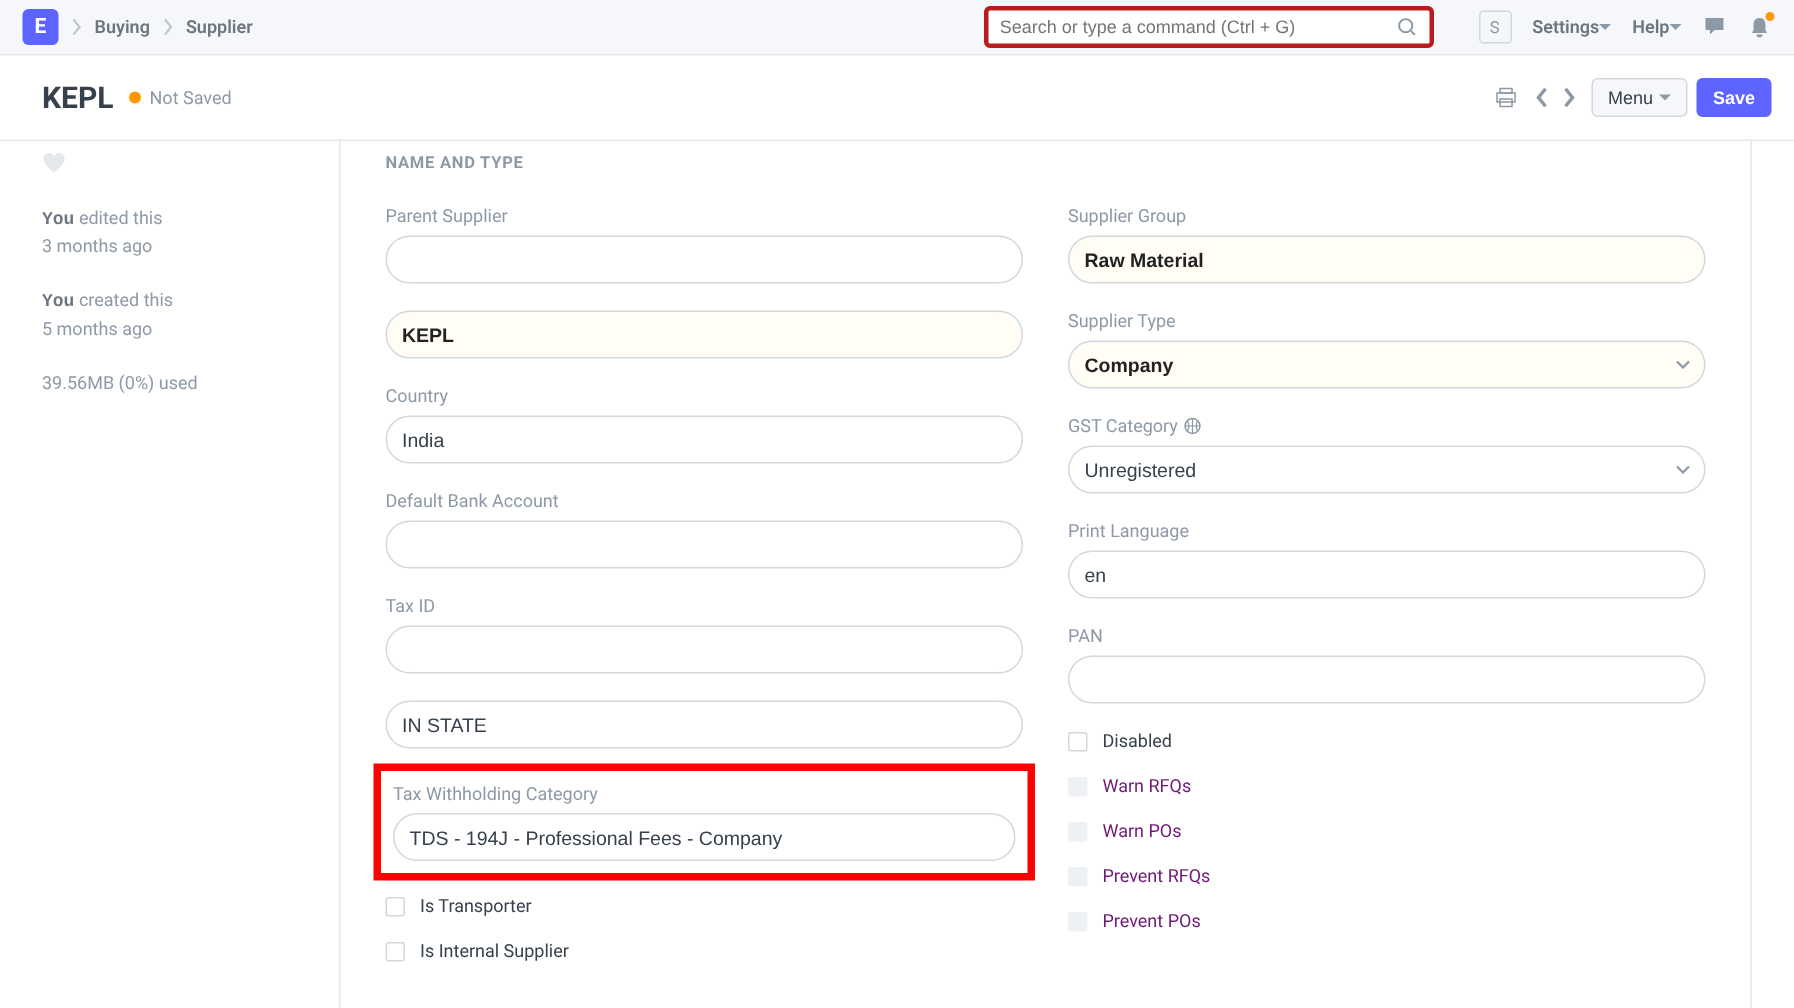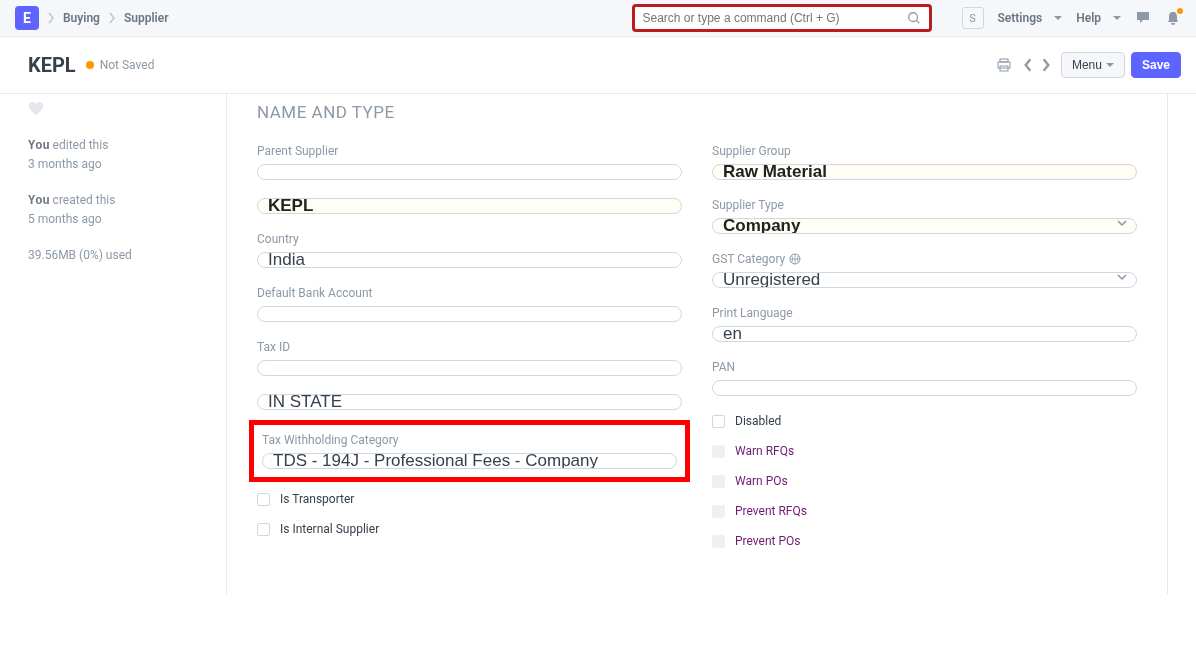--- a/index.html
+++ b/index.html
@@ -7,21 +7,21 @@
 
 
 .navbar { height: 37px; background: #f5f7fa; border-bottom: 1px solid #e8e8e8; display: flex; align-items: center; padding: 0 15px; }
 .navbar-left { display: flex; align-items: center; gap: 8px; flex: 1; }
 .logo { width: 24px; height: 24px; background: #5e64ff; border-radius: 4px; color: #fff; font-weight: bold; display: flex; align-items: center; justify-content: center; font-size: 14px; }
 .breadcrumb-sep { color: #c0c6cc; font-size: 16px; }
 .breadcrumb-link { color: #6c7680; font-weight: 600; font-size: 12px; text-decoration: none; }
 .awesomebar { width: 300px; height: 28px; border: 3px solid #b91c1c; border-radius: 4px; background: #fff; display: flex; align-items: center; padding: 0 8px; }
 .awesomebar input { border: none; outline: none; flex: 1; font-size: 12px; color: #8d99a6; background: transparent; }
 .navbar-right { display: flex; align-items: center; gap: 14px; margin-left: 30px; }
-.nav-link { color: #6c7680; font-weight: 600; font-size: 12px; display: flex; align-items: center; gap: 12px; }
+.nav-link { color: #6c7680; font-weight: 600; font-size: 12px; display: flex; align-items: center; gap: 0; }
 .user-box { width: 22px; height: 22px; border: 1px solid #d1d8dd; border-radius: 3px; display: flex; align-items: center; justify-content: center; color: #8d99a6; font-size: 11px; }
 .caret-down { width: 0; height: 0; border-left: 4px solid transparent; border-right: 4px solid transparent; border-top: 4px solid #8d99a6; display: inline-block; }
 .icon-chat, .icon-bell { width: 16px; height: 16px; position: relative; }
 .bell-dot { position: absolute; top: -2px; right: -2px; width: 6px; height: 6px; background: #ff9800; border-radius: 50%; }
 
 
 .page-head { padding: 15px 15px 15px 28px; border-bottom: 1px solid #e8e8e8; display: flex; align-items: center; }
 .page-title { font-size: 20px; font-weight: bold; color: #36414c; }
 .status-dot { width: 8px; height: 8px; background: #ff9800; border-radius: 50%; display: inline-block; margin: 0 6px 0 10px; }
 .status-text { color: #8d99a6; font-size: 12px; }
@@ -33,27 +33,27 @@
 
 
 .layout { display: flex; }
 .sidebar { width: 226px; padding: 8px 15px 15px 28px; font-size: 12px; color: #8d99a6; }
 .sidebar .heart { color: #d1d8dd; font-size: 16px; margin-bottom: 20px; }
 .sidebar-item { margin-bottom: 18px; line-height: 1.5; }
 .sidebar-item b { color: #6c7680; font-family: Liberation Mono, monospace; }
 
 .main { flex: 1; border-left: 1px solid #e8e8e8; border-right: 1px solid #e8e8e8; margin-right: 28px; padding: 0 30px 30px 30px; }
 
-.section-label { font-size: 17px; font-weight: 400; color: #8d99a6; letter-spacing: 0.5px; padding-top: 8px; }
+.section-label { font-size: 11px; font-weight: 700; color: #8d99a6; letter-spacing: 0.5px; padding-top: 8px; }
 
 .form-columns { display: flex; gap: 30px; margin-top: 22px; }
 .form-col { flex: 1; }
 .form-group { margin-bottom: 18px; }
 .form-label { font-size: 12px; color: #8d99a6; margin-bottom: 6px; display: flex; align-items: center; gap: 4px; }
-.form-control { width: 100%; height: 16px; border: 1px solid #d1d8dd; border-radius: 16px; padding: 0 10px; font-size: 17px; color: #36414c; background: #fff; }
+.form-control { width: 100%; height: 32px; border: 1px solid #d1d8dd; border-radius: 16px; padding: 0 10px; font-size: 13px; color: #36414c; background: #fff; }
 .form-control.bold-val { font-weight: bold; color: #222; }
 .form-control.yellow-bg { background: #fffdf4; }
 .form-select { position: relative; }
 .form-select .chevron { position: absolute; right: 10px; top: 50%; transform: translateY(-50%); pointer-events: none; }
 
 .highlight-box { border: 5px solid #ff0000; padding: 8px; margin: -8px -8px 10px -8px; }
 
 .checkbox-row { display: flex; align-items: center; gap: 10px; font-size: 12px; color: #36414c; margin-bottom: 16px; }
 .checkbox-row.disabled { color: #701a75; }
 .chk { width: 13px; height: 13px; border: 1px solid #d1d8dd; border-radius: 2px; background: #fff; }

